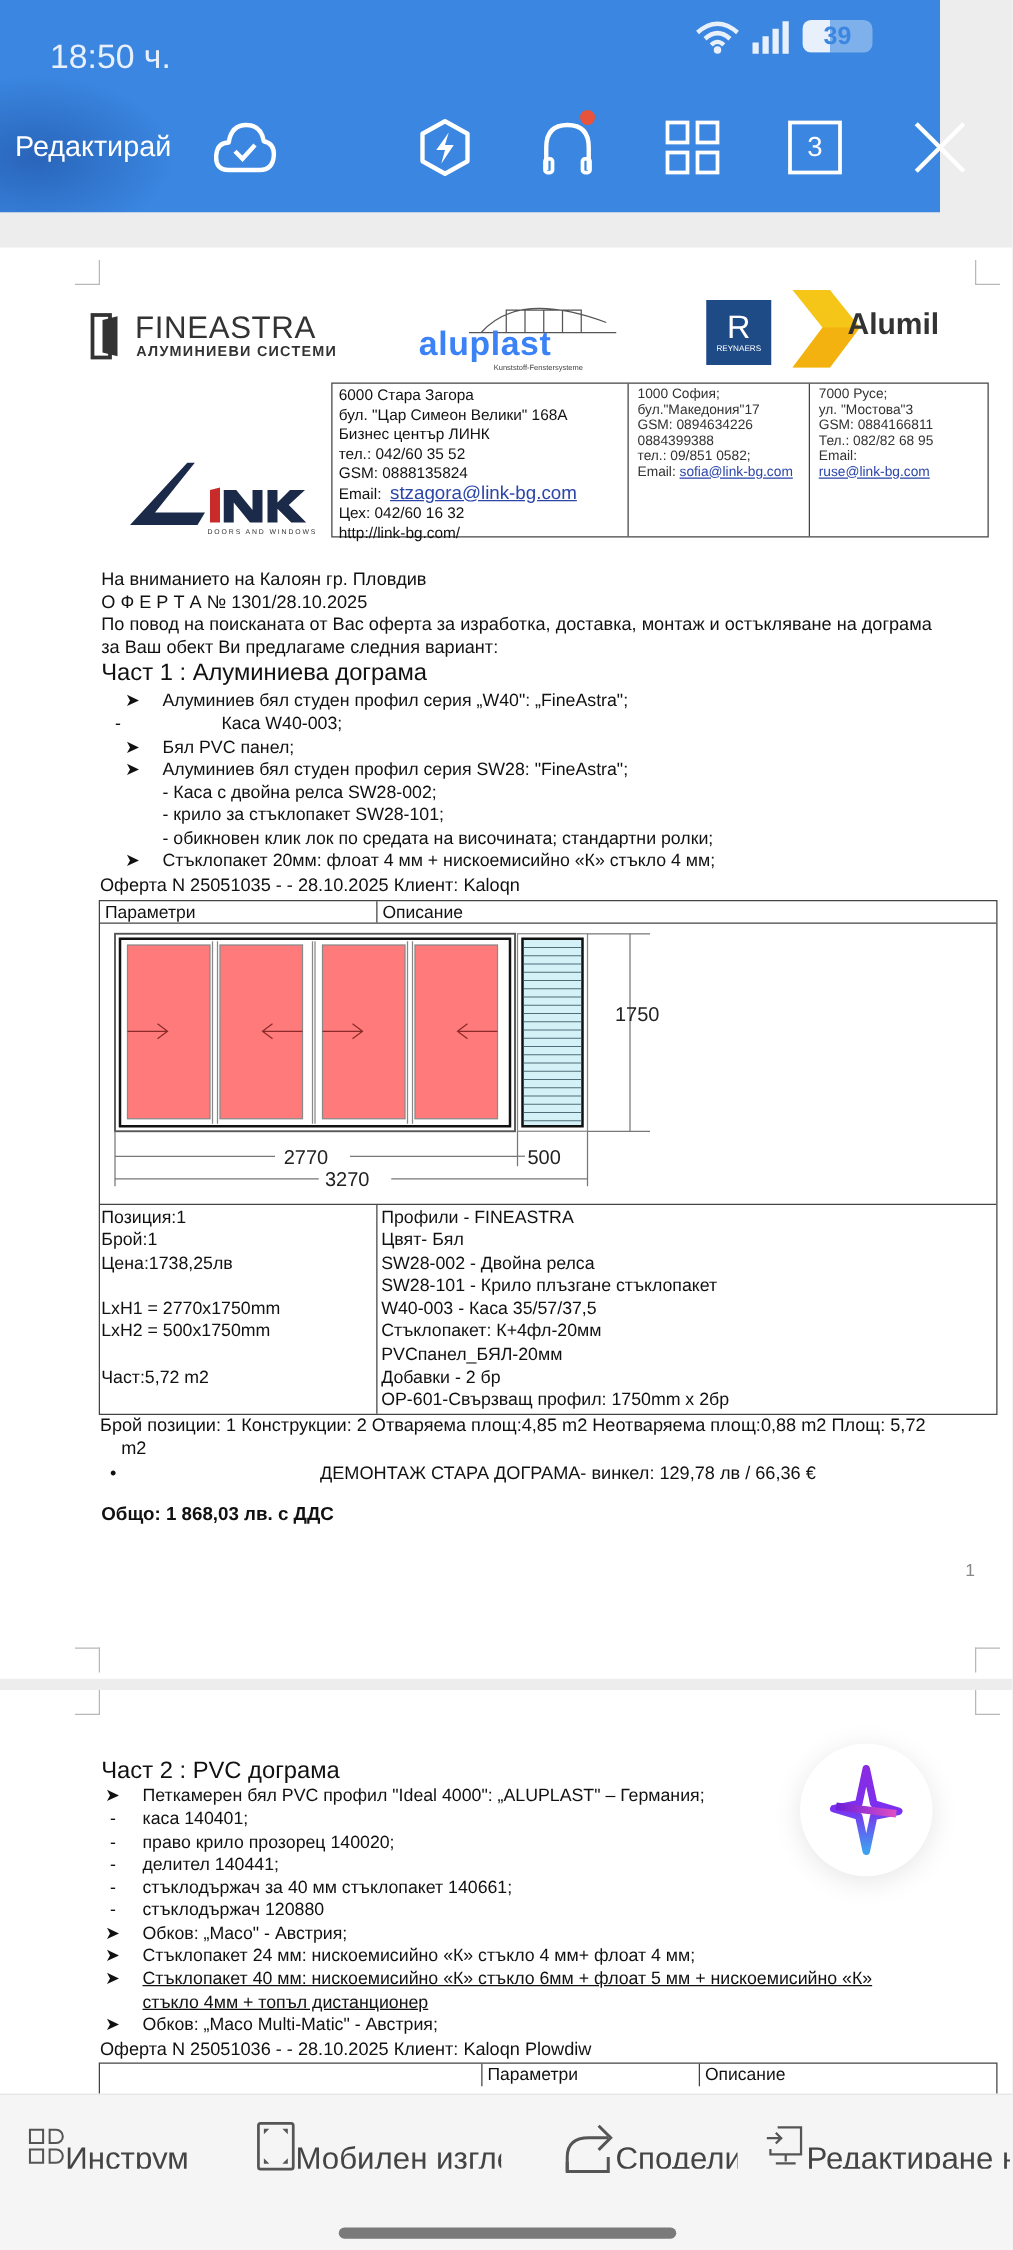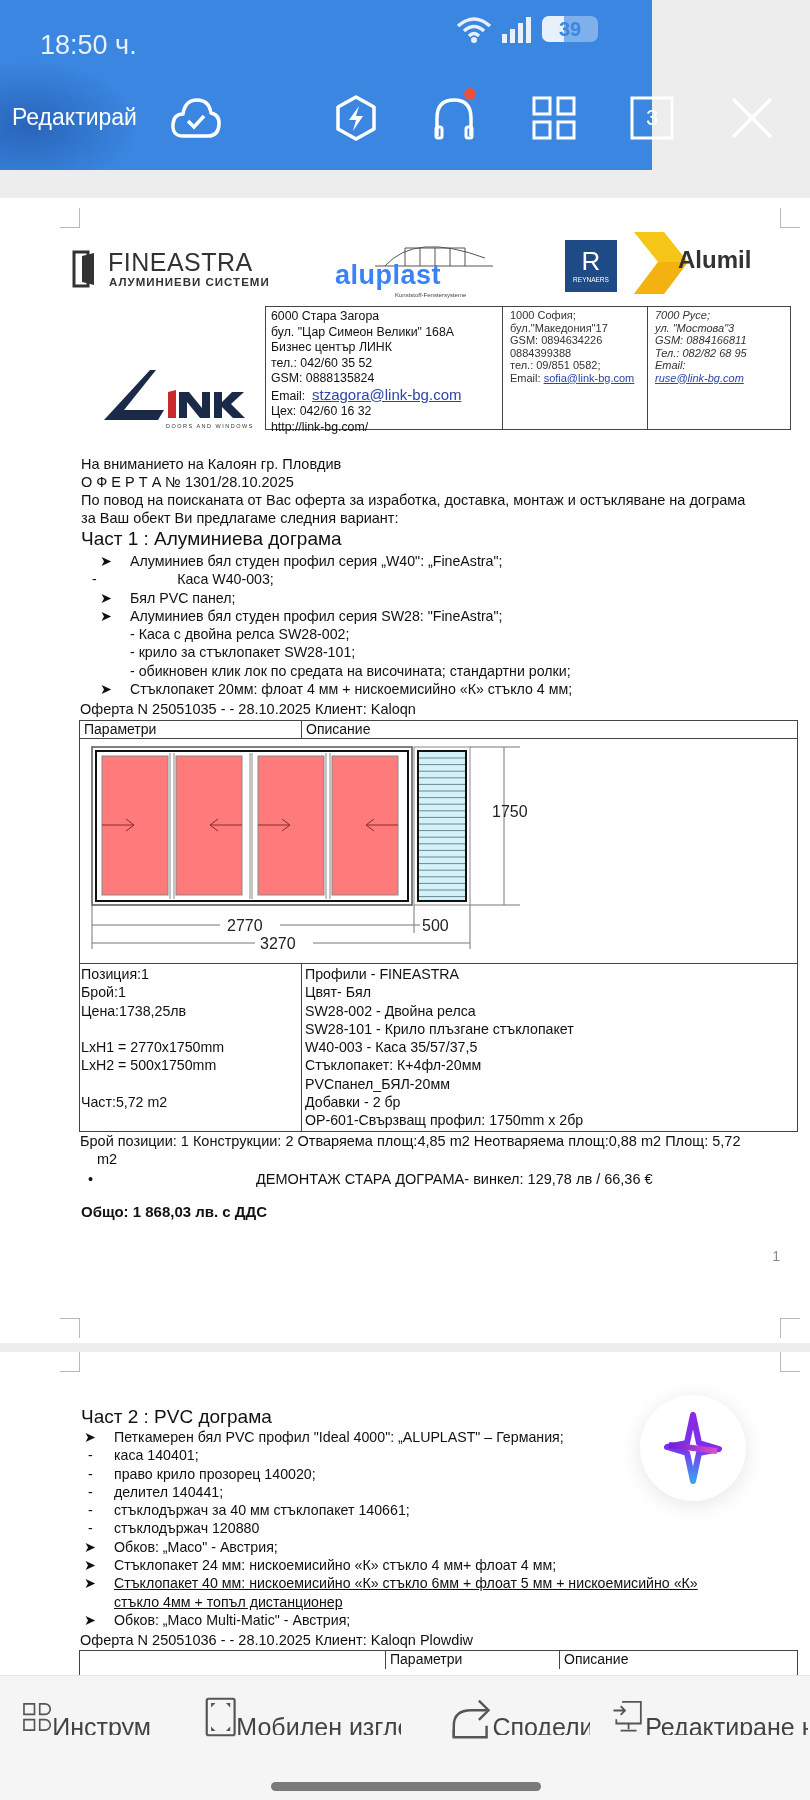--- a/index.html
+++ b/index.html
@@ -1,40 +1,40 @@
 <!DOCTYPE html>
 <html><head>
 <meta charset="utf-8">
 <style>
   * { box-sizing: border-box; margin: 0; padding: 0; }
   html, body { width: 810px; height: 1800px; overflow: hidden; background: #ededed; }
   body { position: relative; font-family: "Liberation Sans", sans-serif; color: #111; }
 
   
-  .topbar { position: absolute; left: 0; top: 0; width: 652px; height: 170px; background: #3a86e0; color: #fff; }
+  .topbar { position: absolute; left: 0; top: 0; width: 752px; height: 170px; background: #3a86e0; color: #fff; }
   .topbar .shade { position: absolute; left: 0; top: 60px; width: 140px; height: 110px; background: radial-gradient(ellipse at 20% 60%, rgba(20,60,140,0.45), rgba(58,134,224,0) 70%); }
   .status-time { position: absolute; left: 40px; top: 30px; font-size: 27px; color: #e8f0fb; }
   .status-icons { position: absolute; right: 54px; top: 16px; display: flex; gap: 8px; }
   .battery { width: 56px; height: 26px; border-radius: 7px; background: rgba(255,255,255,0.35); position: relative; overflow: hidden; font-size: 20px; color: #3a86e0; display: flex; align-items: center; justify-content: center; font-weight: bold; }
   .battery .fill { position: absolute; left: 0; top: 0; bottom: 0; width: 39%; background: #e8f0fb; }
   .battery span { position: relative; color: #3a86e0; }
   .edit-label { position: absolute; left: 12px; top: 104px; font-size: 23px; color: #fff; }
   .tb-icon { position: absolute; top: 90px; width: 56px; height: 56px; display: flex; align-items: center; justify-content: center; }
   .notif-dot { position: absolute; right: 6px; top: -2px; width: 12px; height: 12px; background: #e8533c; border-radius: 50%; }
 
   
   .doc-scroll { position: absolute; left: 0; top: 170px; width: 810px; height: 1505px; background: #ededed; overflow: hidden; }
   .page { position: absolute; left: 0; width: 810px; background: #fff; }
   .page1 { top: 28px; height: 1145px; }
   .page2 { top: 1182px; height: 400px; }
   .corner { position: absolute; width: 20px; height: 20px; border-color: #b8b8b8; border-style: solid; border-width: 0; }
   .contact-table { position: absolute; left: 265px; top: 108px; width: 526px; height: 124px; border: 1px solid #444; display: flex; font-size: 12px; line-height: 14.5px; }
   .contact-table .c1 { width: 237px; border-right: 1px solid #444; padding: 2px 5px; font-size: 12.3px; line-height: 15.5px; }
   .contact-table .c2 { width: 145px; border-right: 1px solid #444; padding: 2px 7px; font-size: 11px; color: #333; line-height: 12.5px; }
-  .contact-table .c3 { flex: 1; padding: 2px 7px; font-size: 11px; color: #333; line-height: 12.5px; font-style: italic; }
+  .contact-table .c3 { flex: 1; padding: 2px 7px; font-size: 11px; color: #333; line-height: 12.5px; }
   .link { color: #2b45a8; text-decoration: underline; }
   .email-big { font-size: 15px; }
 
   .txt { position: absolute; left: 81px; font-size: 14.5px; white-space: nowrap; }
   .h-part { font-size: 19px; }
   .bullets { position: absolute; left: 100px; font-size: 14.2px; line-height: 18.3px; }
   .bullets .row { display: flex; white-space: nowrap; }
   .bullets .mark { width: 30px; display: inline-block; }
 
   .spec-table { position: absolute; left: 79px; width: 719px; border: 1px solid #444; }

